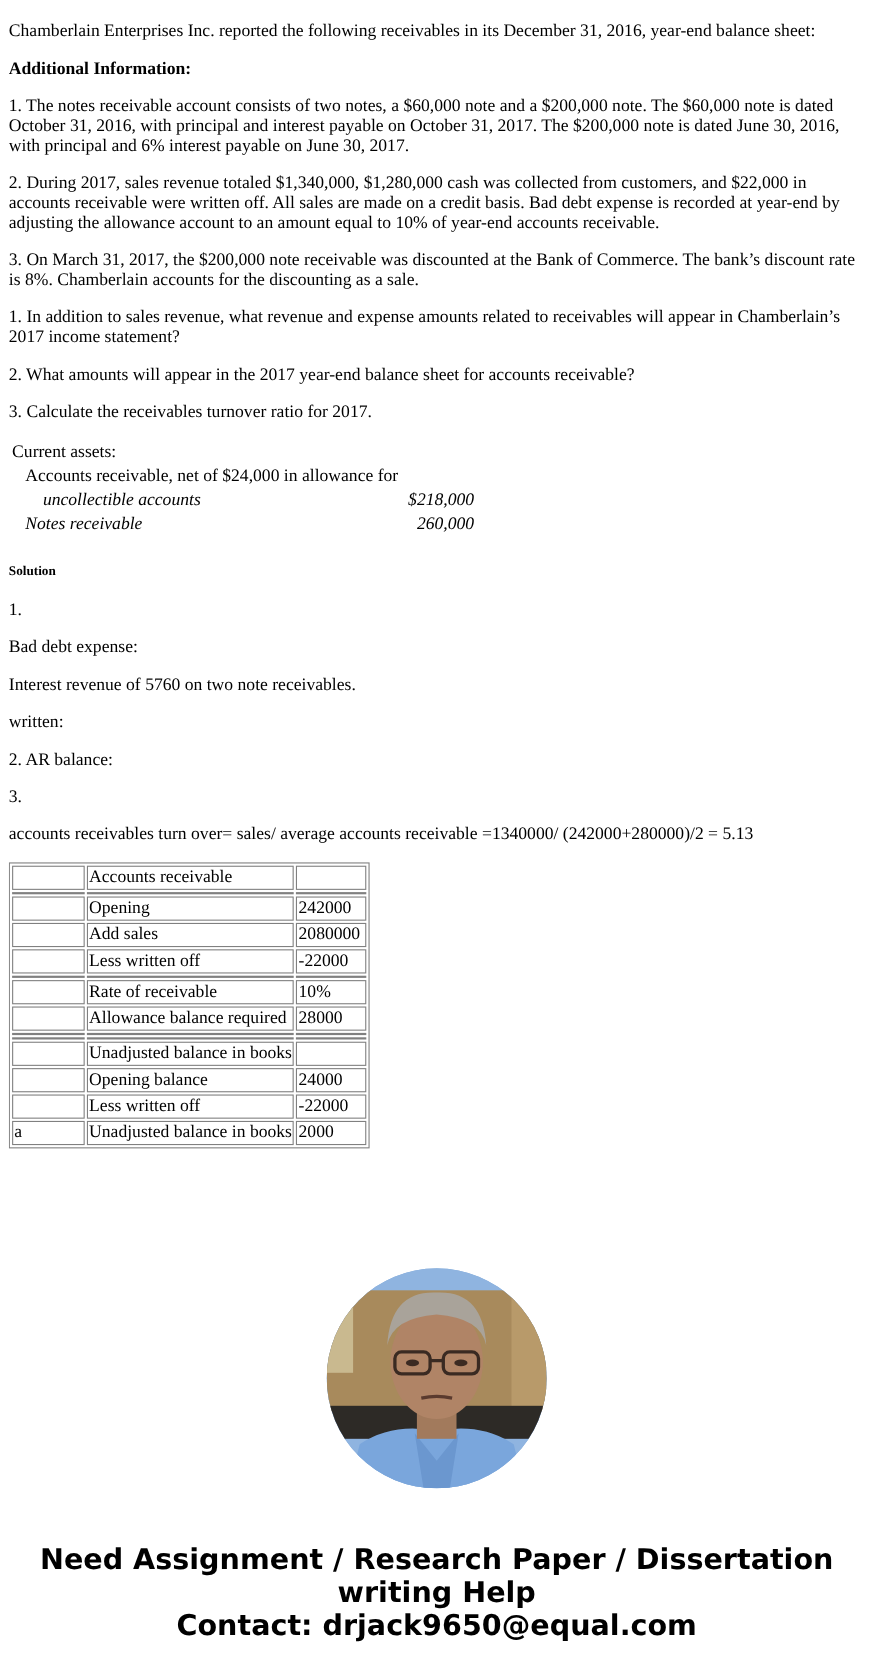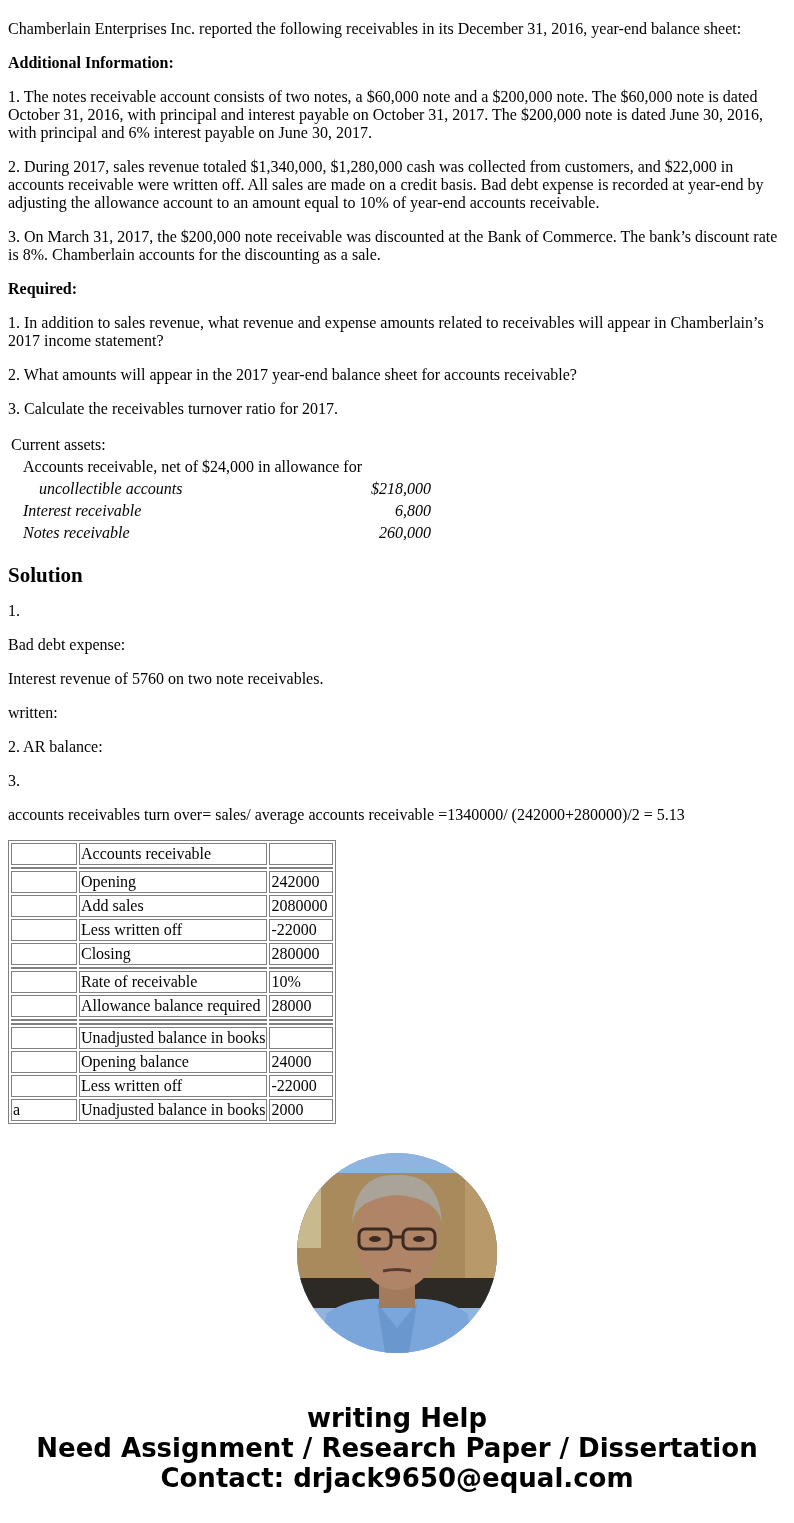--- a/index.html
+++ b/index.html
@@ -17,21 +17,21 @@
       left: 8px;
       top: 12px;
       width: 778px;
       height: 1123px;
       overflow: hidden;
     }
     p { margin: 16px 0; line-height: 18px; }
     p.first { margin-top: 8px; }
     .bold { font-weight: bold; }
     h3 {
-      font-size: 21px;
+      font-size: 12px;
       font-weight: bold;
       margin: 20px 0 16px 0;
       line-height: 22px;
     }
     .assets {
       margin: 16px 0 16px 3px;
       width: 420px;
       line-height: 22px;
     }
     .assets .row { display: flex; justify-content: space-between; font-style: italic; }
@@ -82,37 +82,32 @@
   </style>
 </head>
 <body>
 
 <div class="content">
   <p class="first">Chamberlain Enterprises Inc. reported the following receivables in its December 31, 2016, year-end balance sheet:</p>
   <p class="bold">Additional Information:</p>
   <p>1.  The notes receivable account consists of two notes, a $60,000 note and a $200,000 note. The $60,000 note is dated October 31, 2016, with principal and interest payable on October 31, 2017. The $200,000 note is dated June 30, 2016, with principal and 6% interest payable on June 30, 2017.</p>
   <p>2.  During 2017, sales revenue totaled $1,340,000, $1,280,000 cash was collected from customers, and $22,000 in accounts receivable were written off. All sales are made on a credit basis. Bad debt expense is recorded at year-end by adjusting the allowance account to an amount equal to 10% of year-end accounts receivable.</p>
   <p>3.  On March 31, 2017, the $200,000 note receivable was discounted at the Bank of Commerce. The bank’s discount rate is 8%. Chamberlain accounts for the discounting as a sale.</p>
-  <p class="bold">Required:</p>
   <p>1.  In addition to sales revenue, what revenue and expense amounts related to receivables will appear in Chamberlain’s 2017 income statement?</p>
   <p>2.  What amounts will appear in the 2017 year-end balance sheet for accounts receivable?</p>
   <p>3.  Calculate the receivables turnover ratio for 2017.</p>
 
   <div class="assets">
     <div>Current assets:</div>
     <div class="l1">Accounts receivable, net of $24,000 in allowance for</div>
     <div class="row">
       <span class="l2">uncollectible accounts</span>
       <span class="amt">$218,000</span>
     </div>
     <div class="row">
-      <span class="l1">Interest receivable</span>
-      <span class="amt">6,800</span>
-    </div>
-    <div class="row">
       <span class="l1">Notes receivable</span>
       <span class="amt">260,000</span>
     </div>
   </div>
 
   <h3>Solution</h3>
   <p>1.</p>
   <p>Bad debt expense:</p>
   <p>Interest revenue of 5760 on two note receivables.</p>
   <p>written:</p>
@@ -139,25 +134,20 @@
       </tr>
       <tr>
         <td class="c1"></td>
         <td class="c2">Add sales</td>
         <td class="c3">2080000</td>
       </tr>
       <tr>
         <td class="c1"></td>
         <td class="c2">Less written off</td>
         <td class="c3">-22000</td>
-      </tr>
-      <tr>
-        <td class="c1"></td>
-        <td class="c2">Closing</td>
-        <td class="c3">280000</td>
       </tr>
       <tr class="sep">
           <td></td>
           <td></td>
           <td></td>
         </tr>
       <tr>
         <td class="c1"></td>
         <td class="c2">Rate of receivable</td>
         <td class="c3">10%</td>
@@ -217,16 +207,16 @@
     <rect x="62" y="76" width="32" height="20" rx="6" fill="none" stroke="#3a2a22" stroke-width="3"></rect>
     <rect x="106" y="76" width="32" height="20" rx="6" fill="none" stroke="#3a2a22" stroke-width="3"></rect>
     <line x1="94" y1="84" x2="106" y2="84" stroke="#3a2a22" stroke-width="3"></line>
     <ellipse cx="78" cy="86" rx="6" ry="3" fill="#3b2a22"></ellipse>
     <ellipse cx="122" cy="86" rx="6" ry="3" fill="#3b2a22"></ellipse>
     <path d="M86 118 Q100 115 114 118" stroke="#5a3a2e" stroke-width="3" fill="none"></path>
   </svg>
 </div>
 
 <div class="footer">
+  <div>Need Assignment / Research Paper / Dissertation</div>
   <div>writing Help</div>
-  <div>Need Assignment / Research Paper / Dissertation</div>
   <div>Contact: drjack9650@equal.com</div>
 </div>
 
 </body></html>

